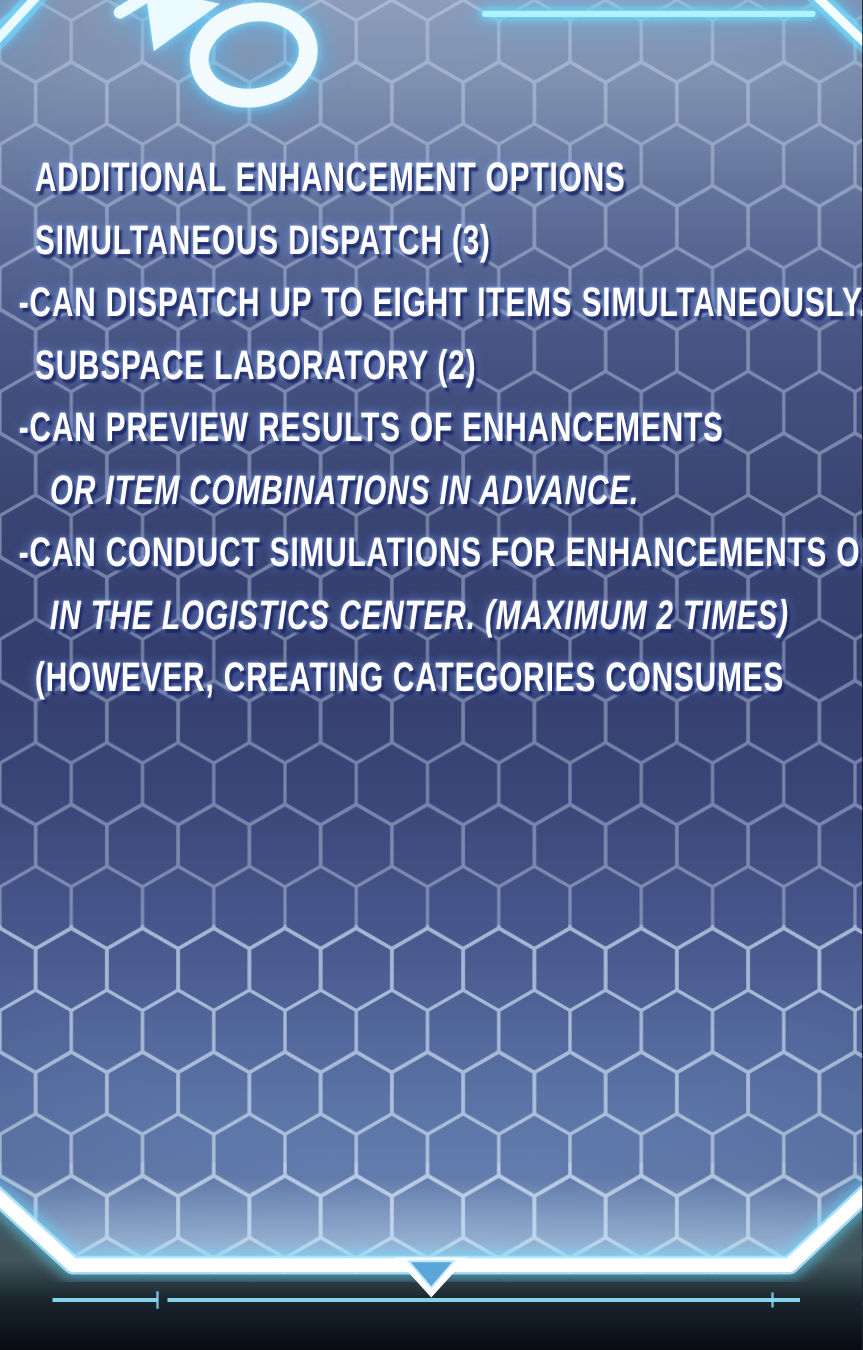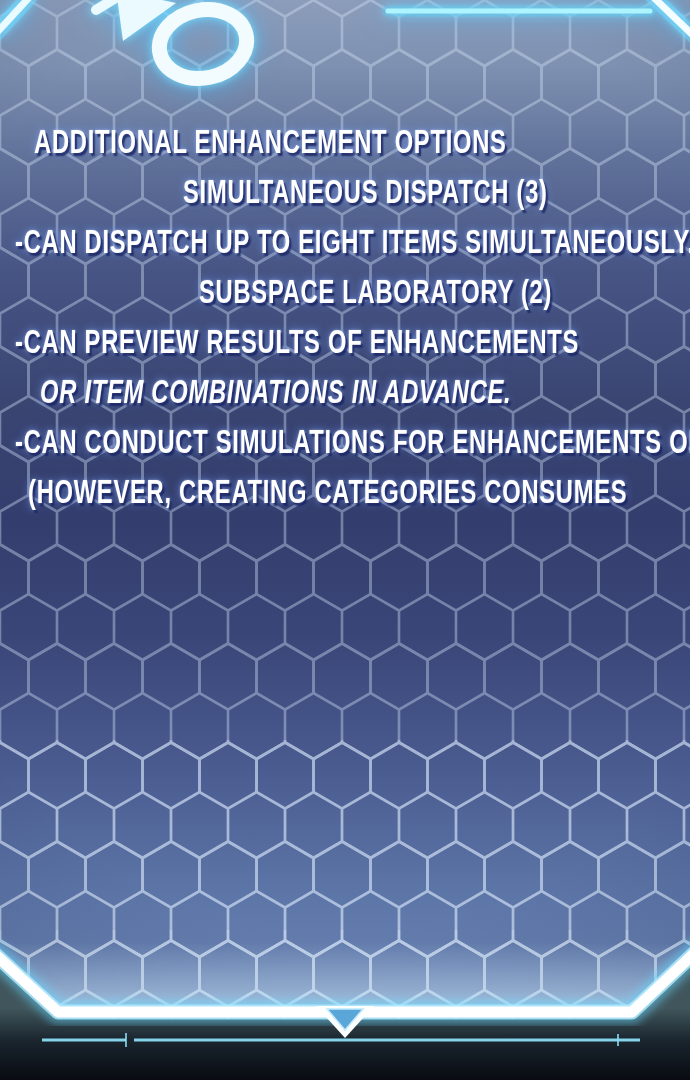--- a/index.html
+++ b/index.html
@@ -13,21 +13,21 @@
   .hex-layer{position:absolute;top:0;left:0;width:690px;height:1080px;}
   .hexstroke{stroke:#d3e2f6;stroke-width:2.6;fill:none;}
   .vignette{position:absolute;inset:0;pointer-events:none;
     background:radial-gradient(ellipse 120% 80% at 50% 42%, rgba(5,10,40,0) 55%, rgba(10,15,45,0.28) 100%);}
   .bar-glow{position:absolute;left:0;top:942px;width:690px;height:66px;
     background:linear-gradient(180deg, rgba(215,240,255,0) 0%, rgba(210,238,255,0.55) 100%);}
   .top-deco{position:absolute;top:0;left:0;
     filter:drop-shadow(0 0 4px rgba(120,225,255,0.95)) drop-shadow(0 0 12px rgba(70,190,255,0.65));}
   .bottom-frame{position:absolute;top:930px;left:0;}
 
-  .text-block{position:absolute;top:117px;left:0;width:690px;text-align:right;}
+  .text-block{position:absolute;top:117px;left:0;width:690px;}
   .line{height:50px;line-height:50px;white-space:nowrap;}
   .line>span{
     display:inline-block;transform:scaleX(0.72);transform-origin:0 50%;
     font-weight:bold;font-size:33px;letter-spacing:1px;color:#ffffff;
     text-shadow:3px 3px 2px rgba(24,34,96,0.85),
                 0 0 10px rgba(120,160,255,0.70),
                 0 0 3px  rgba(205,225,255,0.55);
   }
   .ind-n{padding-left:28px;}
   .ind-d{padding-left:15px;}
@@ -76,20 +76,21 @@
   </svg>
 
   <div class="text-block">
     <div class="line ind-n"><span>ADDITIONAL ENHANCEMENT OPTIONS</span></div>
     <div class="line ind-n"><span>SIMULTANEOUS DISPATCH (3)</span></div>
     <div class="line ind-d"><span>-CAN DISPATCH UP TO EIGHT ITEMS SIMULTANEOUSLY.</span></div>
     <div class="line ind-n"><span>SUBSPACE LABORATORY (2)</span></div>
     <div class="line ind-d"><span>-CAN PREVIEW RESULTS OF ENHANCEMENTS</span></div>
     <div class="line ind-s"><span>OR ITEM COMBINATIONS IN ADVANCE.</span></div>
     <div class="line ind-d"><span>-CAN CONDUCT SIMULATIONS FOR ENHANCEMENTS OR</span></div>
+    <div class="line ind-s"><span>IN THE LOGISTICS CENTER. (MAXIMUM 2 TIMES)</span></div>
     <div class="line ind-n"><span>(HOWEVER, CREATING CATEGORIES CONSUMES</span></div>
   </div>
 
   <svg class="bottom-frame" width="690" height="150" viewBox="0 930 690 150" xmlns="http://www.w3.org/2000/svg">
     <defs>
       <linearGradient id="dk" gradientUnits="userSpaceOnUse" x1="0" y1="1008" x2="0" y2="1080">
         <stop offset="0" stop-color="#41565c"></stop>
         <stop offset="0.45" stop-color="#1a252e"></stop>
         <stop offset="1" stop-color="#080b11"></stop>
       </linearGradient>

